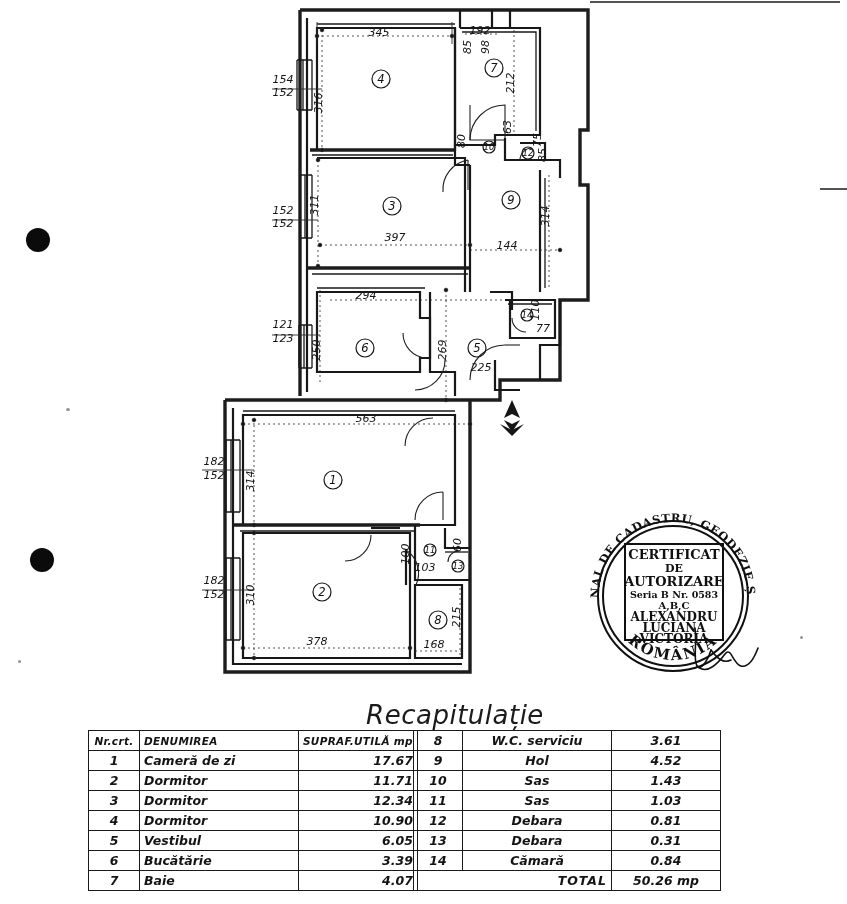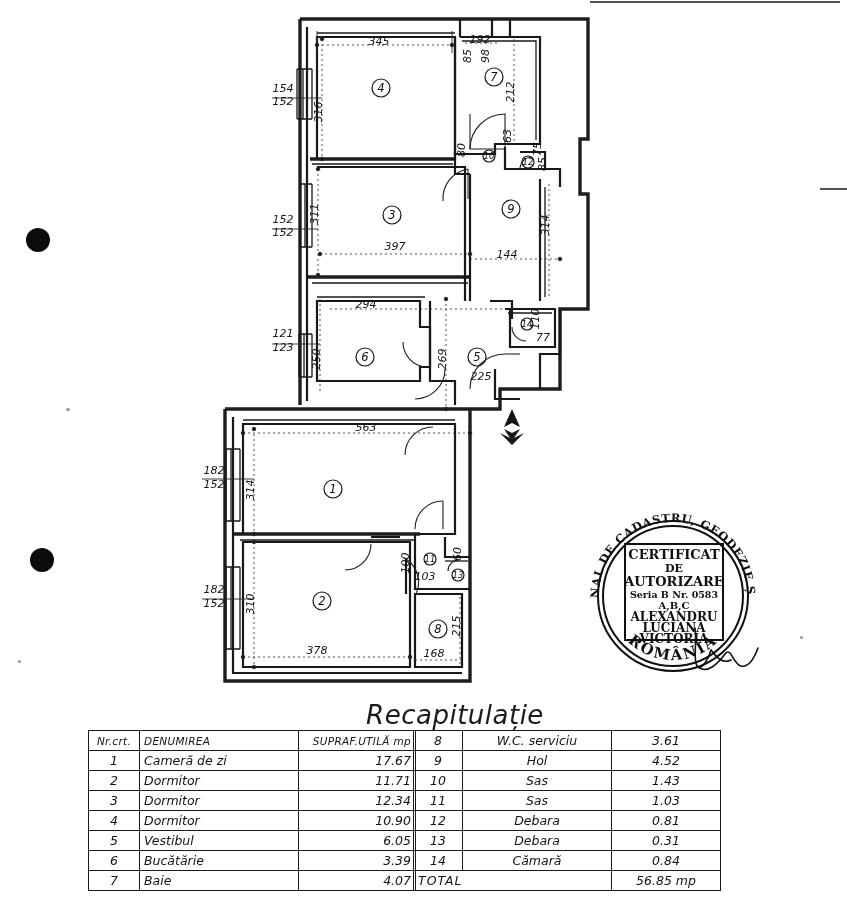--- a/index.html
+++ b/index.html
@@ -5,44 +5,44 @@
   html,body{margin:0;padding:0;background:#fff;}
   body{width:847px;height:904px;position:relative;overflow:hidden;
        font-family:"Liberation Sans",sans-serif;color:#111;}
 
   
   .punch{position:absolute;width:24px;height:24px;border-radius:50%;background:#0b0b0b;}
   .scan-streak{position:absolute;background:#1a1a1a;opacity:.75;}
   .speck{position:absolute;background:#3a3a3a;border-radius:50%;opacity:.55;}
 
   
-  #plan{position:absolute;left:0;top:9px;width:847px;height:700px;}
+  #plan{position:absolute;left:0;top:0;width:847px;height:700px;}
   #plan svg{display:block;}
 
   
   .recap-title{position:absolute;left:330px;top:700px;width:250px;
     font-family:"DejaVu Sans",sans-serif;font-size:26px;font-style:italic;
     font-weight:300;letter-spacing:.5px;color:#1b1b1b;text-align:center;}
 
   
   .tbl{position:absolute;border-collapse:collapse;
        font-family:"DejaVu Sans",sans-serif;font-style:italic;font-size:12.5px;
        color:#141414;background:transparent;}
   .tbl td,.tbl th{border:1.4px solid #1a1a1a;height:19px;padding:0 4px;
-       font-weight:400;font-style:italic;white-space:nowrap;}
+       font-weight:700;font-style:italic;white-space:nowrap;}
   .tbl th{font-size:10.5px;letter-spacing:.3px;}
   #tbl-left{left:88px;top:730px;}
   #tbl-right{left:413px;top:730px;}
   .c-nr{width:42px;text-align:center;}
   .c-name{width:150px;text-align:left;padding-left:12px;}
   .c-area{width:108px;text-align:right;}
   .c-nr-r{width:40px;text-align:center;}
   .c-name-r{width:140px;text-align:center;padding-left:12px;}
   .c-area-r{width:100px;text-align:center;}
-  .total-lbl{text-align:left;letter-spacing:1px;}
+  .total-lbl{text-align:right;letter-spacing:1px;}
 
   
   #stamp{position:absolute;left:585px;top:508px;width:175px;height:180px;}
   #stamp svg{display:block;}
 </style>
 </head>
 <body>
 
 <div class="punch" style="left:26px;top:228px;"></div>
 <div class="punch" style="left:30px;top:548px;"></div>
@@ -406,21 +406,21 @@
         <td class="c-name-r">Debara</td>
         <td class="c-area-r">0.31</td>
       </tr>
       <tr>
         <td class="c-nr-r">14</td>
         <td class="c-name-r">Cămară</td>
         <td class="c-area-r">0.84</td>
       </tr>
       <tr>
         <td class="total-lbl" colspan="2">TOTAL</td>
-        <td class="c-area-r">56.85 mp</td>
+        <td class="c-area-r">50.26 mp</td>
       </tr>
     </tbody>
 </table>
 
 <div id="stamp">
 <svg width="175" height="180" viewBox="0 0 175 180" xmlns="http://www.w3.org/2000/svg">
   <defs>
     <path id="arcTop" d="M14,88 a74,74 0 0 1 148,0"></path>
     <path id="arcBot" d="M24,88 a64,64 0 0 0 128,0"></path>
     <style>

